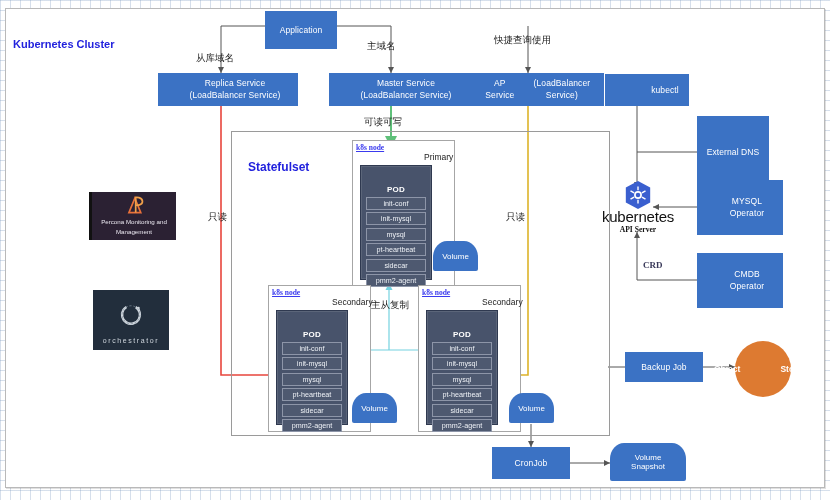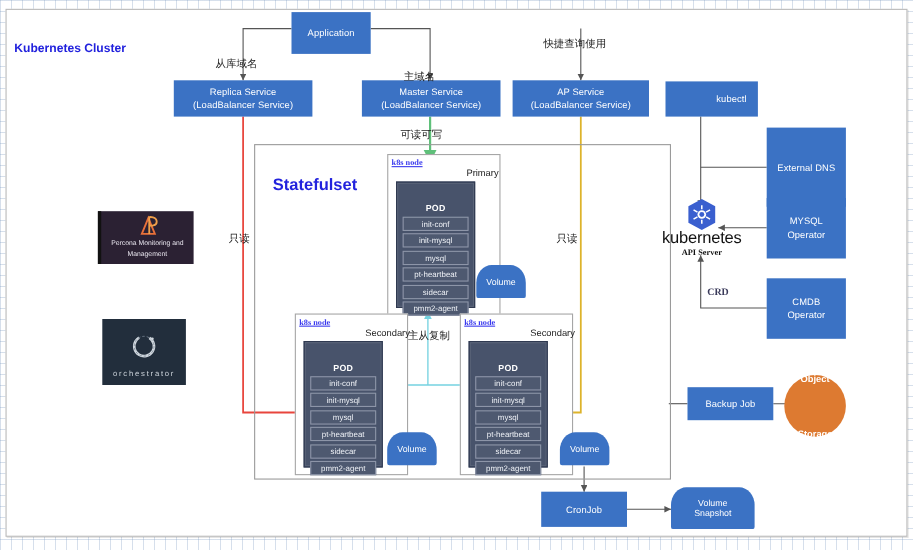--- a/index.html
+++ b/index.html
@@ -16,21 +16,21 @@
   .page{position:absolute;left:5px;top:8px;width:818px;height:478px;
         background:#ffffff;border:1px solid #b9b9b9;
         box-shadow:1px 1px 0 rgba(0,0,0,.12);}
 
   .lbl{position:absolute;white-space:nowrap;}
 
   
   .bx{position:absolute;background:#3b72c4;color:#fff;display:flex;
       align-items:center;justify-content:center;text-align:center;
       font-size:8.5px;line-height:11px;letter-spacing:.1px;}
-  .bx.two{line-height:11.5px;}
+  .bx.two{line-height:11.5px;padding-left:14px;}
 
   
   .frame{position:absolute;border:1px solid #9a9a9a;background:transparent;}
   .frame.k8snode{border:1px solid #a6a6a6;background:#fff;}
 
   
   .pod{position:absolute;background:#48536b;border:1px solid #2f3950;
        box-shadow:inset 0 0 0 1px #5b6579;}
   .pod .podttl{color:#fff;font-size:8px;font-weight:bold;text-align:center;
        margin-top:19px;letter-spacing:.2px;}
@@ -141,21 +141,21 @@
   <div class="bx two" style="left:158px;top:73px;width:126px;height:33px;flex-direction:column;">
     <span>Replica Service</span>
     <span>(LoadBalancer Service)</span>
   </div>
 
   <div class="bx two" style="left:329px;top:73px;width:126px;height:33px;flex-direction:column;">
     <span>Master Service</span>
     <span>(LoadBalancer Service)</span>
   </div>
 
-  <div class="bx two" style="left:466px;top:73px;width:124px;height:33px;flex-direction:column;">
+  <div class="bx two" style="left:466px;top:73px;width:124px;height:33px;">
     <span>AP Service</span>
     <span>(LoadBalancer Service)</span>
   </div>
 
   <div class="bx" style="left:605px;top:74px;width:48px;height:32px;padding-left:36px;">
     <span>kubectl</span>
   </div>
 
   <div class="bx" style="left:697px;top:116px;width:72px;height:72px;">
     <span>External DNS</span>
@@ -188,21 +188,21 @@
       <circle cx="16" cy="16" r="2.4" fill="#3a5fcf"></circle>
     </svg>
   </div>
   <div class="k8sword" style="left:598px;top:208px;">
     <div class="w1">kubernetes</div>
     <div class="w2">API Server</div>
   </div>
   <div class="crd" style="left:643px;top:228px;">CRD</div>
 
   <div class="frame" style="left:231px;top:131px;width:377px;height:303px;"></div>
-  <div class="lbl ttl-blue" style="left:248px;top:160px;font-size:15px;">Statefulset</div>
+  <div class="lbl ttl-blue" style="left:248px;top:160px;font-size:12px;">Statefulset</div>
 
   <div class="frame k8snode" style="left:352px;top:140px;width:101px;height:145px;"></div>
   <div class="lbl k8stag" style="left:356px;top:143px;">k8s node</div>
   <div class="lbl nodename" style="left:381px;top:152px;">Primary</div>
   <div class="pod" style="left:360px;top:165px;width:70px;height:113px;">
     <div class="podttl">POD</div>
     <div class="ct">init-conf</div>
     <div class="ct">init-mysql</div>
     <div class="ct">mysql</div>
     <div class="ct">pt-heartbeat</div>
@@ -235,34 +235,34 @@
     <div class="ct">mysql</div>
     <div class="ct">pt-heartbeat</div>
     <div class="ct">sidecar</div>
     <div class="ct">pmm2-agent</div>
   </div>
   <div class="vol" style="left:509px;top:393px;width:45px;height:30px;">Volume</div>
 
   <div class="bx" style="left:625px;top:352px;width:78px;height:30px;">
     <span>Backup Job</span>
   </div>
-  <div class="circ" style="left:713px;top:341px;width:56px;height:56px;flex-direction:column;gap:40px;">
+  <div class="circ" style="left:735px;top:341px;width:56px;height:56px;flex-direction:row;gap:40px;">
     <span>Object</span>
     <span>Storage</span>
   </div>
   <div class="bx" style="left:492px;top:447px;width:78px;height:32px;">
     <span>CronJob</span>
   </div>
   <div class="vol" style="left:610px;top:443px;width:76px;height:38px;flex-direction:column;">
     <span>Volume</span>
     <span>Snapshot</span>
   </div>
 
   <div class="lbl cn" style="left:196px;top:52px;">从库域名</div>
-  <div class="lbl cn" style="left:367px;top:64px;text-align:right;">主域名</div>
+  <div class="lbl cn" style="left:367px;top:40px;text-align:right;">主域名</div>
   <div class="lbl cn" style="left:494px;top:34px;">快捷查询使用</div>
   <div class="lbl cn" style="left:364px;top:116px;">可读可写</div>
   <div class="lbl cn" style="left:208px;top:211px;">只读</div>
   <div class="lbl cn" style="left:506px;top:211px;">只读</div>
   <div class="lbl cn" style="left:371px;top:299px;">主从复制</div>
 
   <div class="logocard pmm" style="left:89px;top:192px;width:84px;height:48px;">
     <div style="flex:1;display:flex;align-items:center;justify-content:center;">
       <svg viewBox="0 0 40 26" width="34" height="22">
         <path d="M14,22 L21,5 L28,22 Z" fill="none" stroke="#e8703a" stroke-width="2"></path>

